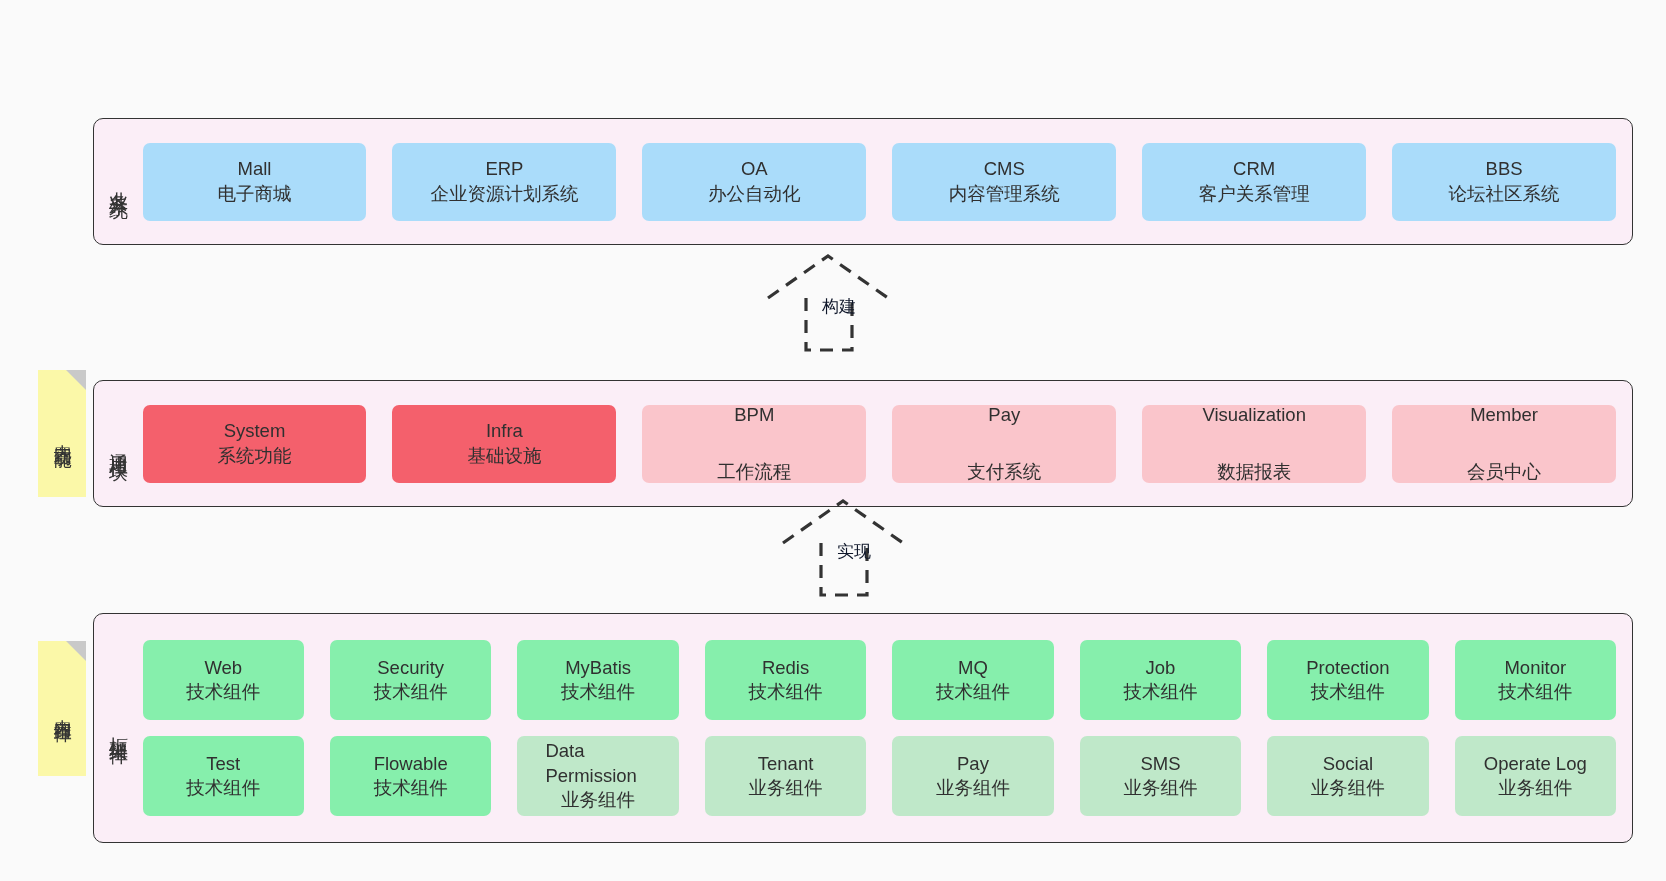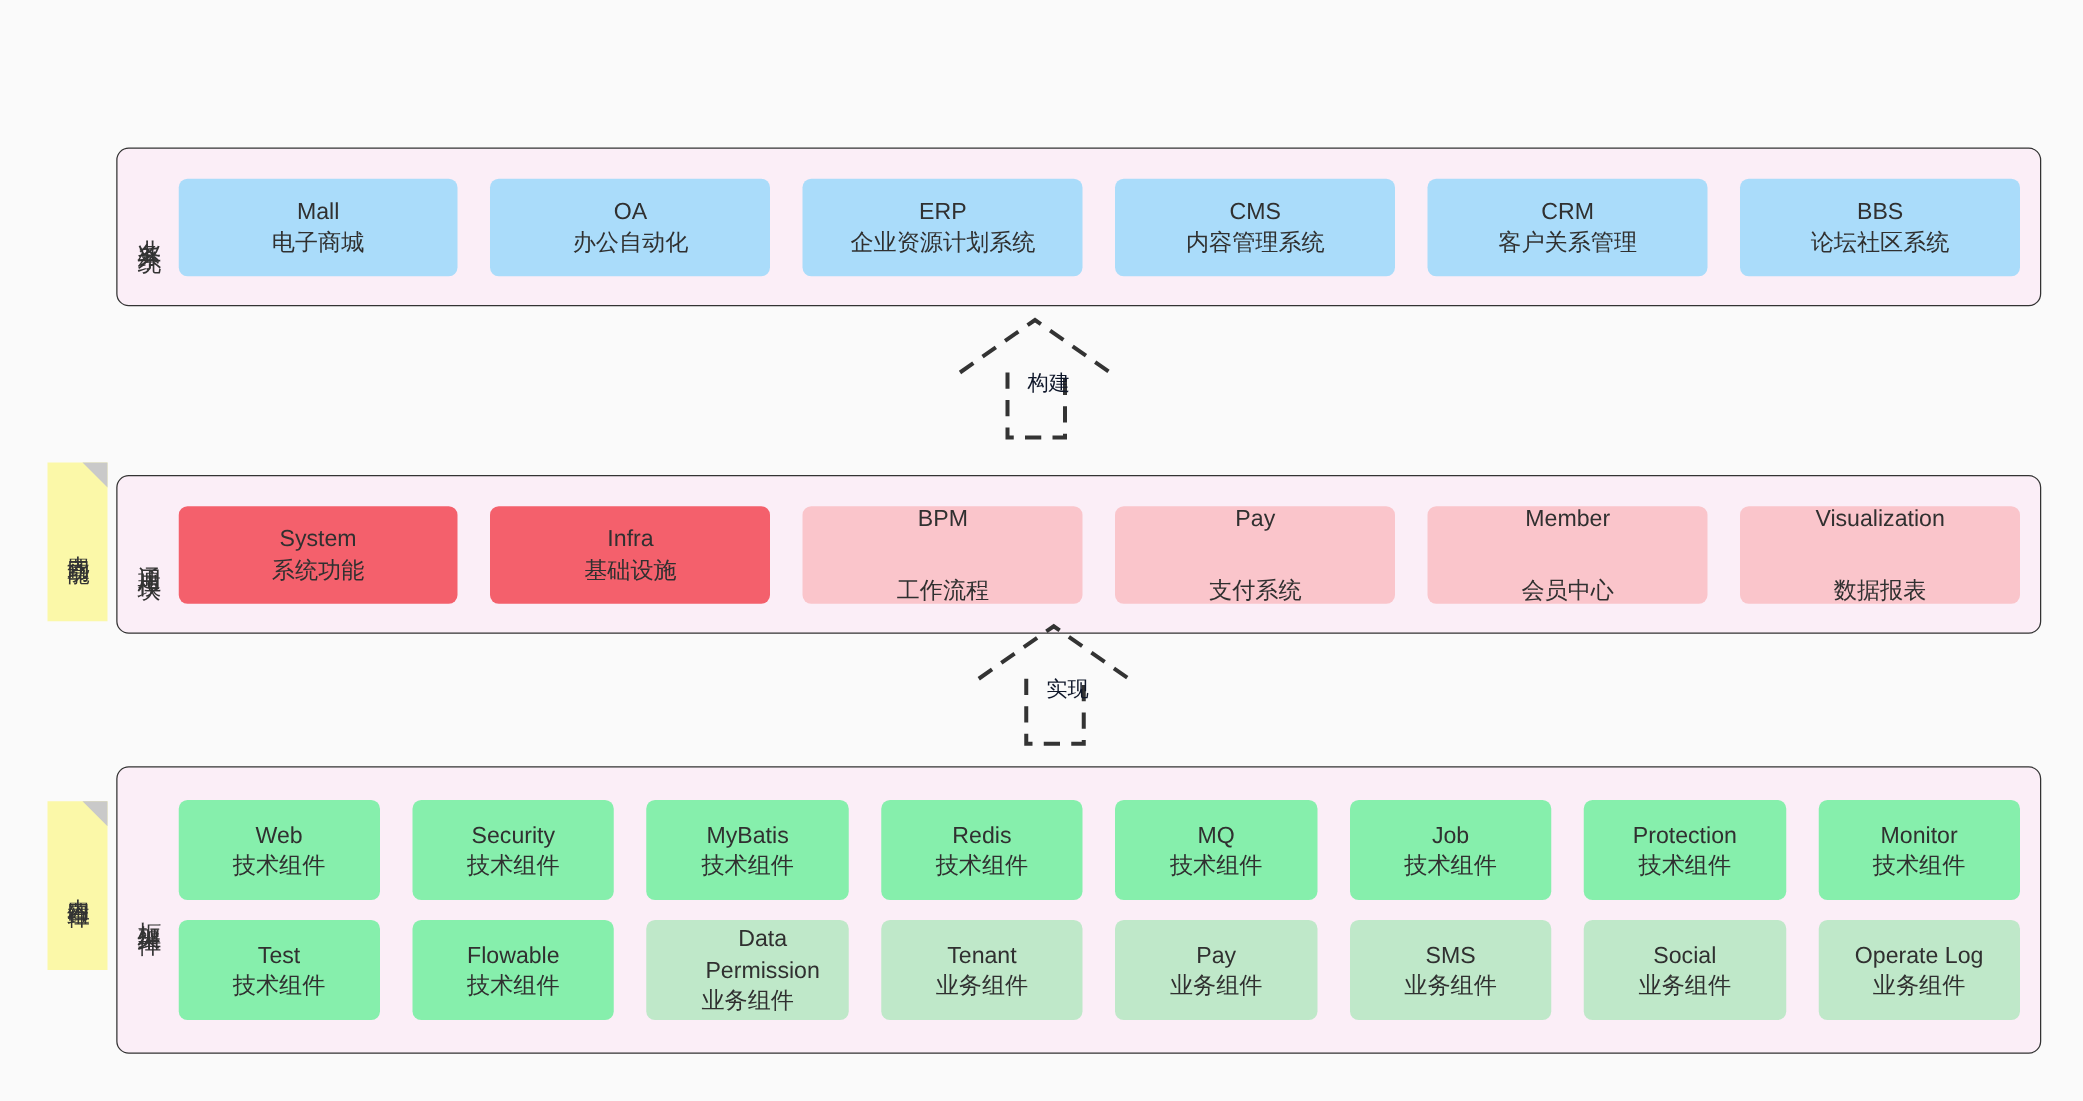--- a/index.html
+++ b/index.html
@@ -67,21 +67,21 @@
     gap: 26px;
   }
 
   .card {
     flex: 1 1 0;
     border-radius: 7px;
     display: flex;
     flex-direction: column;
     align-items: center;
     justify-content: center;
-    text-align: center;
+    text-align: left;
     font-size: 18.5px;
     line-height: 1.32;
     color: #303030;
     box-sizing: border-box;
     padding: 6px 4px;
   }
   #layer-business .card { height: 78px; }
   #layer-common   .card { height: 78px; }
   #layer-framework .card { height: 80px; }
 
@@ -151,26 +151,26 @@
 
   <div class="layer" id="layer-business">
     <div class="layer-title">业务系统</div>
     <div class="cards-area">
       <div class="card-row">
         <div class="card c-blue">
           <div class="c-title">Mall</div>
           <div class="c-sub">电子商城</div>
         </div>
         <div class="card c-blue">
+          <div class="c-title">ERP</div>
+          <div class="c-sub">企业资源计划系统</div>
+        </div>
+        <div class="card c-blue">
           <div class="c-title">OA</div>
           <div class="c-sub">办公自动化</div>
-        </div>
-        <div class="card c-blue">
-          <div class="c-title">ERP</div>
-          <div class="c-sub">企业资源计划系统</div>
         </div>
         <div class="card c-blue">
           <div class="c-title">CMS</div>
           <div class="c-sub">内容管理系统</div>
         </div>
         <div class="card c-blue">
           <div class="c-title">CRM</div>
           <div class="c-sub">客户关系管理</div>
         </div>
         <div class="card c-blue">
@@ -208,26 +208,26 @@
         </div>
         <div class="card c-pink">
           <div class="c-title">BPM</div>
           <div class="c-sub">工作流程</div>
         </div>
         <div class="card c-pink">
           <div class="c-title">Pay</div>
           <div class="c-sub">支付系统</div>
         </div>
         <div class="card c-pink">
+          <div class="c-title">Visualization</div>
+          <div class="c-sub">数据报表</div>
+        </div>
+        <div class="card c-pink">
           <div class="c-title">Member</div>
           <div class="c-sub">会员中心</div>
-        </div>
-        <div class="card c-pink">
-          <div class="c-title">Visualization</div>
-          <div class="c-sub">数据报表</div>
         </div>
       </div>
     </div>
   </div>
 
   <div class="connector" id="connector-impl">
     <svg width="200" height="110" viewBox="0 0 200 110">
       <path d="M 8 48 L 68 6 L 128 48" fill="none" stroke="#333333" stroke-width="3.2" stroke-dasharray="13,9" stroke-linecap="butt"></path>
       <path d="M 46 48 L 46 100 L 92 100 L 92 48" fill="none" stroke="#333333" stroke-width="3.2" stroke-dasharray="13,9" stroke-linecap="butt"></path>
     </svg>

